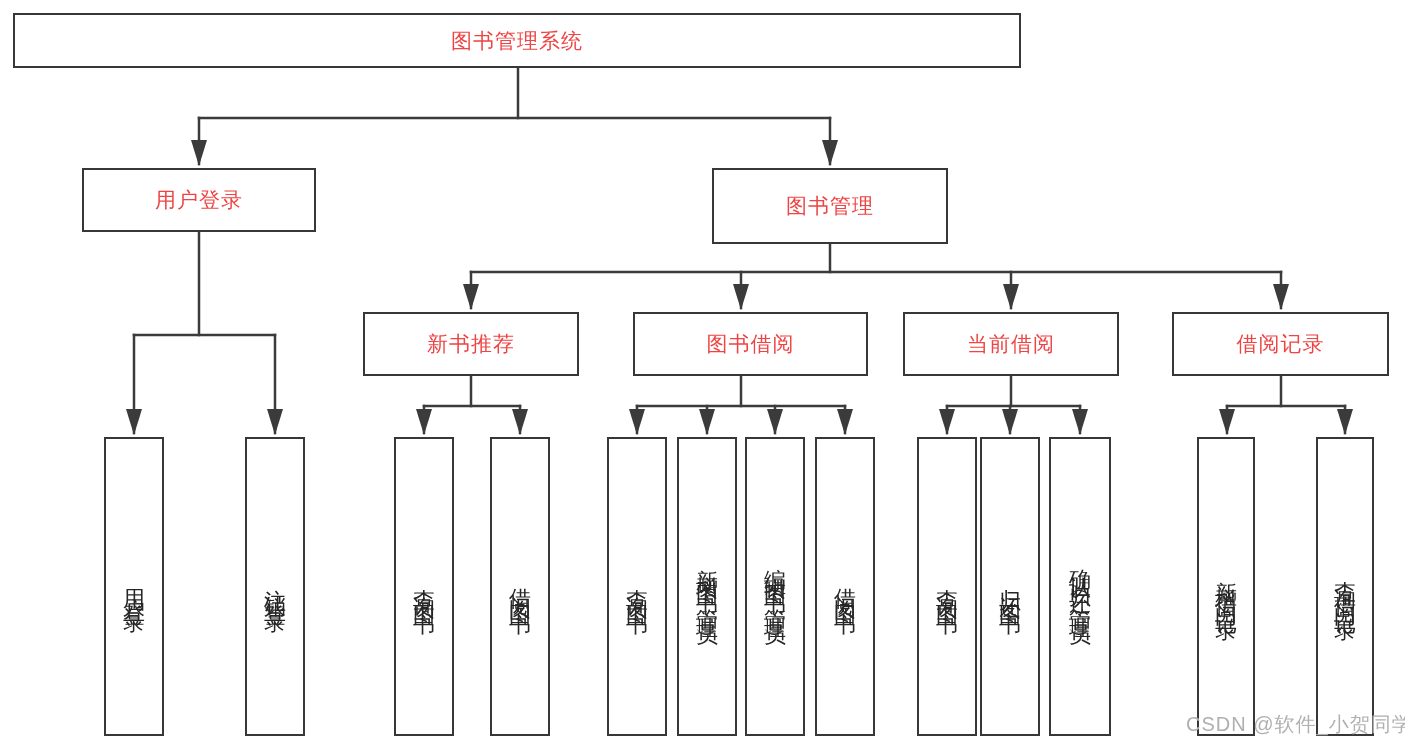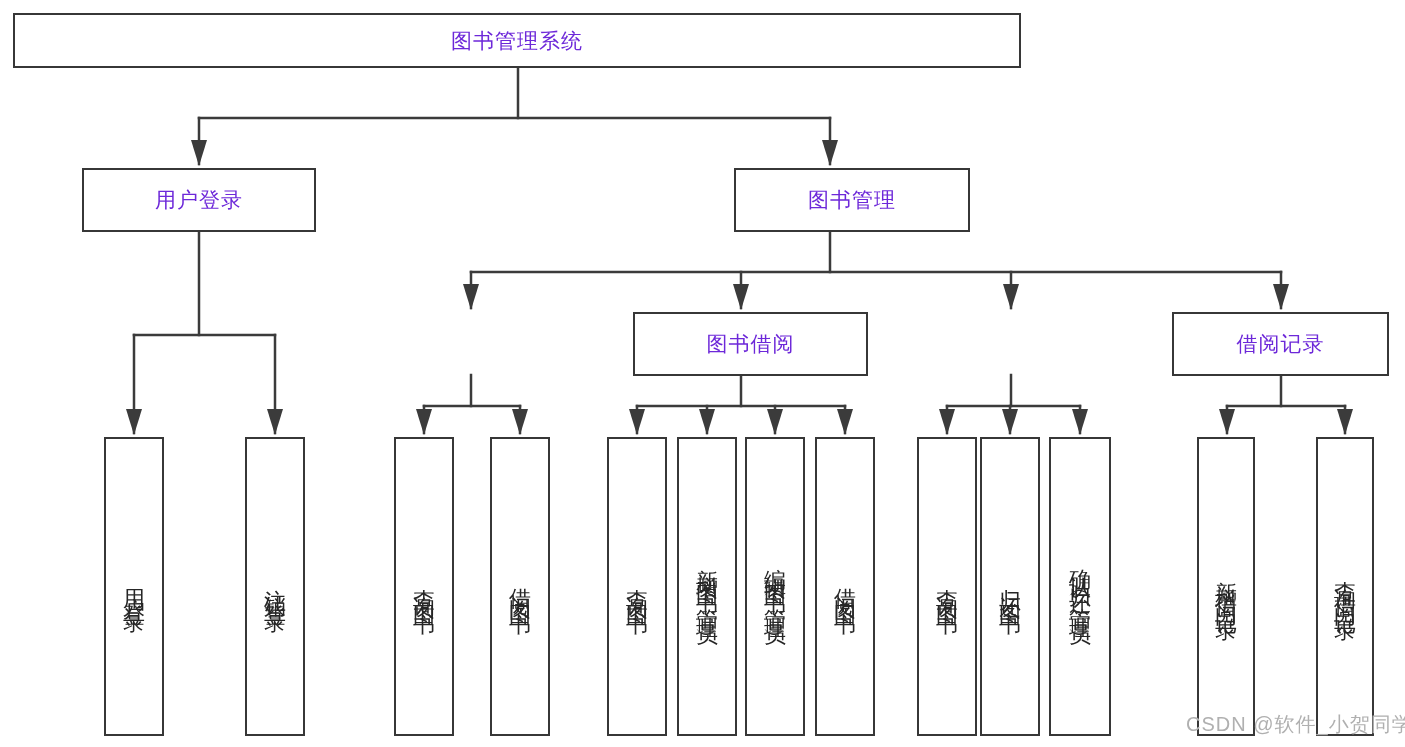--- a/index.html
+++ b/index.html
@@ -19,21 +19,21 @@
     position: absolute;
     left: 0;
     top: 0;
     pointer-events: none;
   }
   .node {
     position: absolute;
     box-sizing: border-box;
     background: #ffffff;
     border: 2.4px solid #373737;
-    color: #6d28d9;
+    color: #ef4444;
     display: flex;
     align-items: center;
     justify-content: center;
     font-size: 21px;
     letter-spacing: 1px;
     white-space: nowrap;
   }
   .vnode {
     position: absolute;
     box-sizing: border-box;
@@ -111,23 +111,25 @@
       <line x1="1281" y1="375" x2="1281" y2="406"></line>
       <line x1="1227" y1="406" x2="1345" y2="406"></line>
       <line x1="1227" y1="406" x2="1227" y2="433" marker-end="url(#arrow)"></line>
       <line x1="1345" y1="406" x2="1345" y2="433" marker-end="url(#arrow)"></line>
     </g>
   </svg>
 
   <div class="node" style="left:13px;top:13px;width:1008px;height:55px">图书管理系统</div>
 
   <div class="node" style="left:82px;top:168px;width:234px;height:64px">用户登录</div>
-  <div class="node" style="left:734px;top:168px;width:236px;height:64px">图书管理</div>
+  <div class="node" style="left:712px;top:168px;width:236px;height:76px">图书管理</div>
 
+  <div class="node" style="left:363px;top:312px;width:216px;height:64px">新书推荐</div>
   <div class="node" style="left:633px;top:312px;width:235px;height:64px">图书借阅</div>
+  <div class="node" style="left:903px;top:312px;width:216px;height:64px">当前借阅</div>
   <div class="node" style="left:1172px;top:312px;width:217px;height:64px">借阅记录</div>
 
   <div class="vnode" style="left:104px;top:437px;width:60px;height:299px">用户登录</div>
   <div class="vnode" style="left:245px;top:437px;width:60px;height:299px">注销登录</div>
   <div class="vnode" style="left:394px;top:437px;width:60px;height:299px">查询图书</div>
   <div class="vnode" style="left:490px;top:437px;width:60px;height:299px">借阅图书</div>
   <div class="vnode" style="left:607px;top:437px;width:60px;height:299px">查询图书</div>
   <div class="vnode" style="left:677px;top:437px;width:60px;height:299px">新增图书（管理员）</div>
   <div class="vnode" style="left:745px;top:437px;width:60px;height:299px">编辑图书（管理员）</div>
   <div class="vnode" style="left:815px;top:437px;width:60px;height:299px">借阅图书</div>

